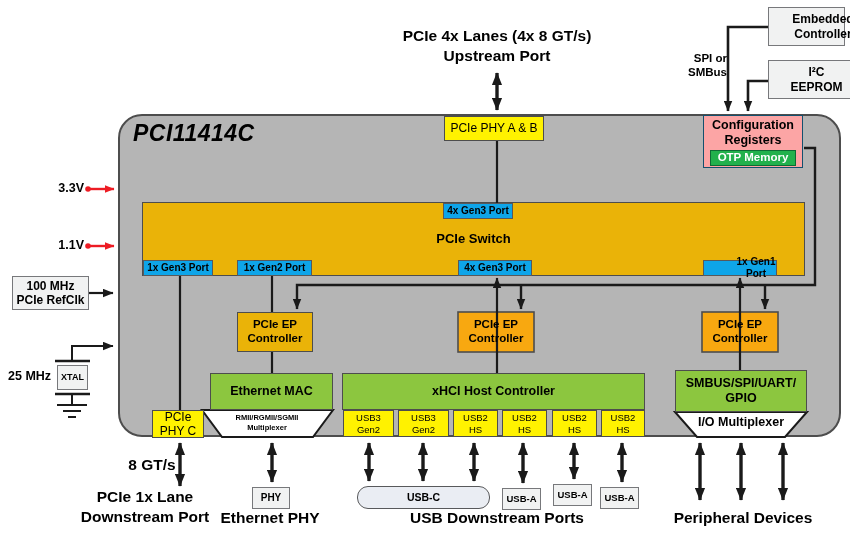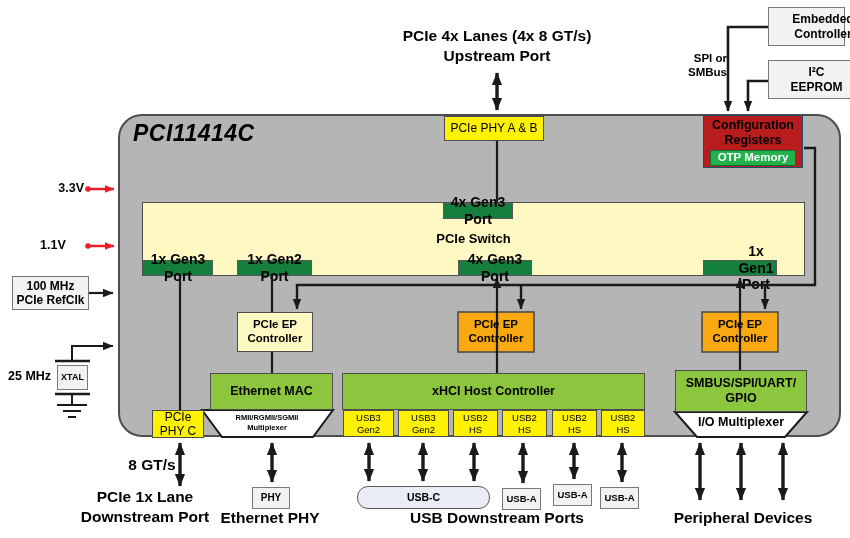--- a/index.html
+++ b/index.html
@@ -3,26 +3,26 @@
 <meta charset="utf-8">
 <style>
   html,body{margin:0;padding:0;background:#fff;}
   .stage{position:relative;width:850px;height:538px;background:#ffffff;overflow:hidden;
          font-family:"Liberation Sans",sans-serif;color:#000;}
   .abs{position:absolute;box-sizing:border-box;}
   .box{position:absolute;box-sizing:border-box;display:flex;flex-direction:column;
        align-items:center;justify-content:center;text-align:center;line-height:1.18;}
   .chip{background:#b5b5b5;border:2.5px solid #4d4d4d;border-radius:24px;}
   .ext{background:#f1f2f2;border:1.6px solid #77787b;font-weight:700;font-size:12px;}
-  .orange{background:#fef9c3;border:1.6px solid #4d4d4d;font-weight:700;font-size:11.5px;}
+  .orange{background:#eab308;border:1.6px solid #4d4d4d;font-weight:700;font-size:11.5px;}
   .yellow{background:#fff200;border:1.6px solid #4d4d4d;font-weight:400;font-size:9.5px;}
   .green{background:#8cc63f;border:1.6px solid #4d4d4d;font-weight:700;font-size:12.5px;}
-  .blue{background:#b91c1c;border:1.8px solid #13506e;font-weight:700;font-size:12.5px;}
+  .blue{background:#fca5a5;border:1.8px solid #13506e;font-weight:700;font-size:12.5px;}
   .otp{background:#22b14c;border:1.4px solid #0e6b34;color:#fff;font-weight:700;font-size:11.5px;}
-  .port{background:#15803d;border:1.5px solid #58595b;font-weight:700;font-size:14px;}
+  .port{background:#0ea5e9;border:1.5px solid #58595b;font-weight:700;font-size:10px;}
   .lbl{position:absolute;text-align:center;font-weight:600;font-size:15.5px;line-height:1.28;}
   .lbl-sm{position:absolute;font-weight:700;font-size:12.5px;line-height:1.2;}
   .title{position:absolute;font-weight:700;font-style:italic;font-size:23px;letter-spacing:.5px;}
   .trap-txt{position:absolute;text-align:center;font-weight:700;}
   .usbc{background:#eaedf3;border:1.6px solid #58595b;border-radius:11px;font-weight:700;font-size:10.5px;}
   svg.layer{position:absolute;left:0;top:0;pointer-events:none;}
   .z1{z-index:1}.z2{z-index:2}.z3{z-index:3}.z4{z-index:4}
 </style>
 </head>
 <body>
@@ -154,21 +154,21 @@
     <span>HS</span>
   </div>
   <div class="box yellow z3" style="left:601px;top:410px;width:44px;height:27px;">
     <span>USB2</span>
     <span>HS</span>
   </div>
 
   <div class="lbl-sm z3" style="left:40px;top:181px;width:44px;text-align:right;">
     <span>3.3V</span>
   </div>
-  <div class="lbl-sm z3" style="left:40px;top:238px;width:44px;text-align:left;">
+  <div class="lbl-sm z3" style="left:40px;top:238px;width:44px;text-align:right;">
     <span>1.1V</span>
   </div>
   <div class="box ext z3" style="left:12px;top:276px;width:77px;height:34px;">
     <span>100 MHz</span>
     <span>PCIe RefClk</span>
   </div>
   <div class="lbl-sm z3" style="left:8px;top:369px;width:46px;text-align:left;">
     <span>25 MHz</span>
   </div>
   <div class="box ext z3" style="left:57px;top:365px;width:31px;height:25px;font-size:9px;">

